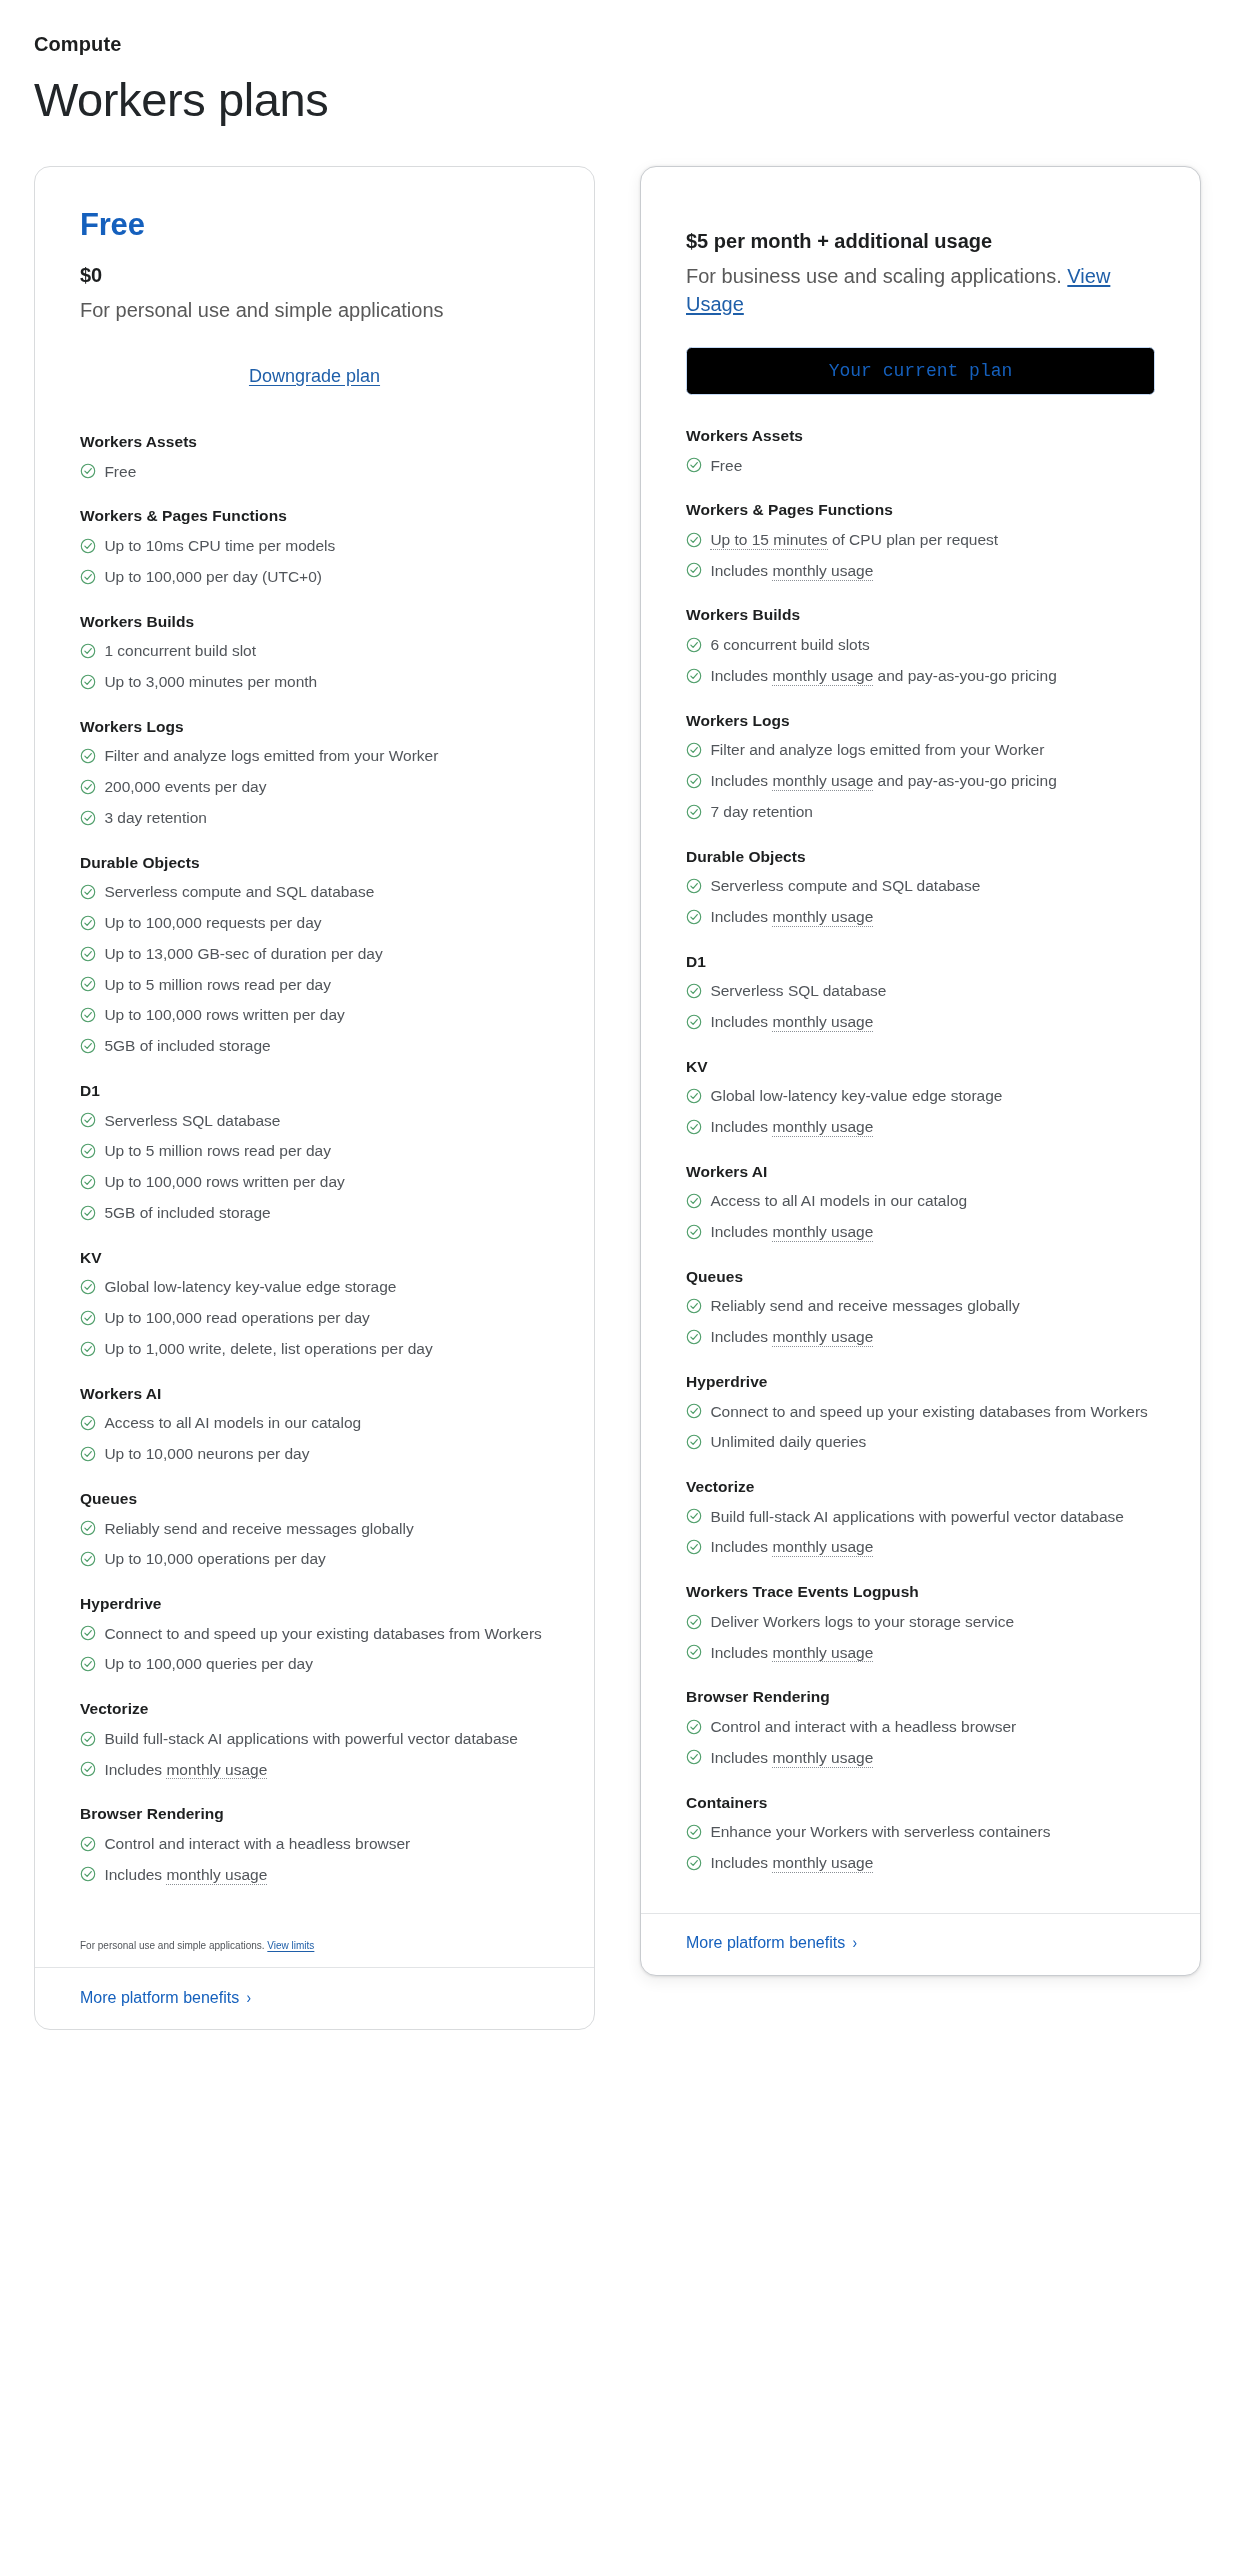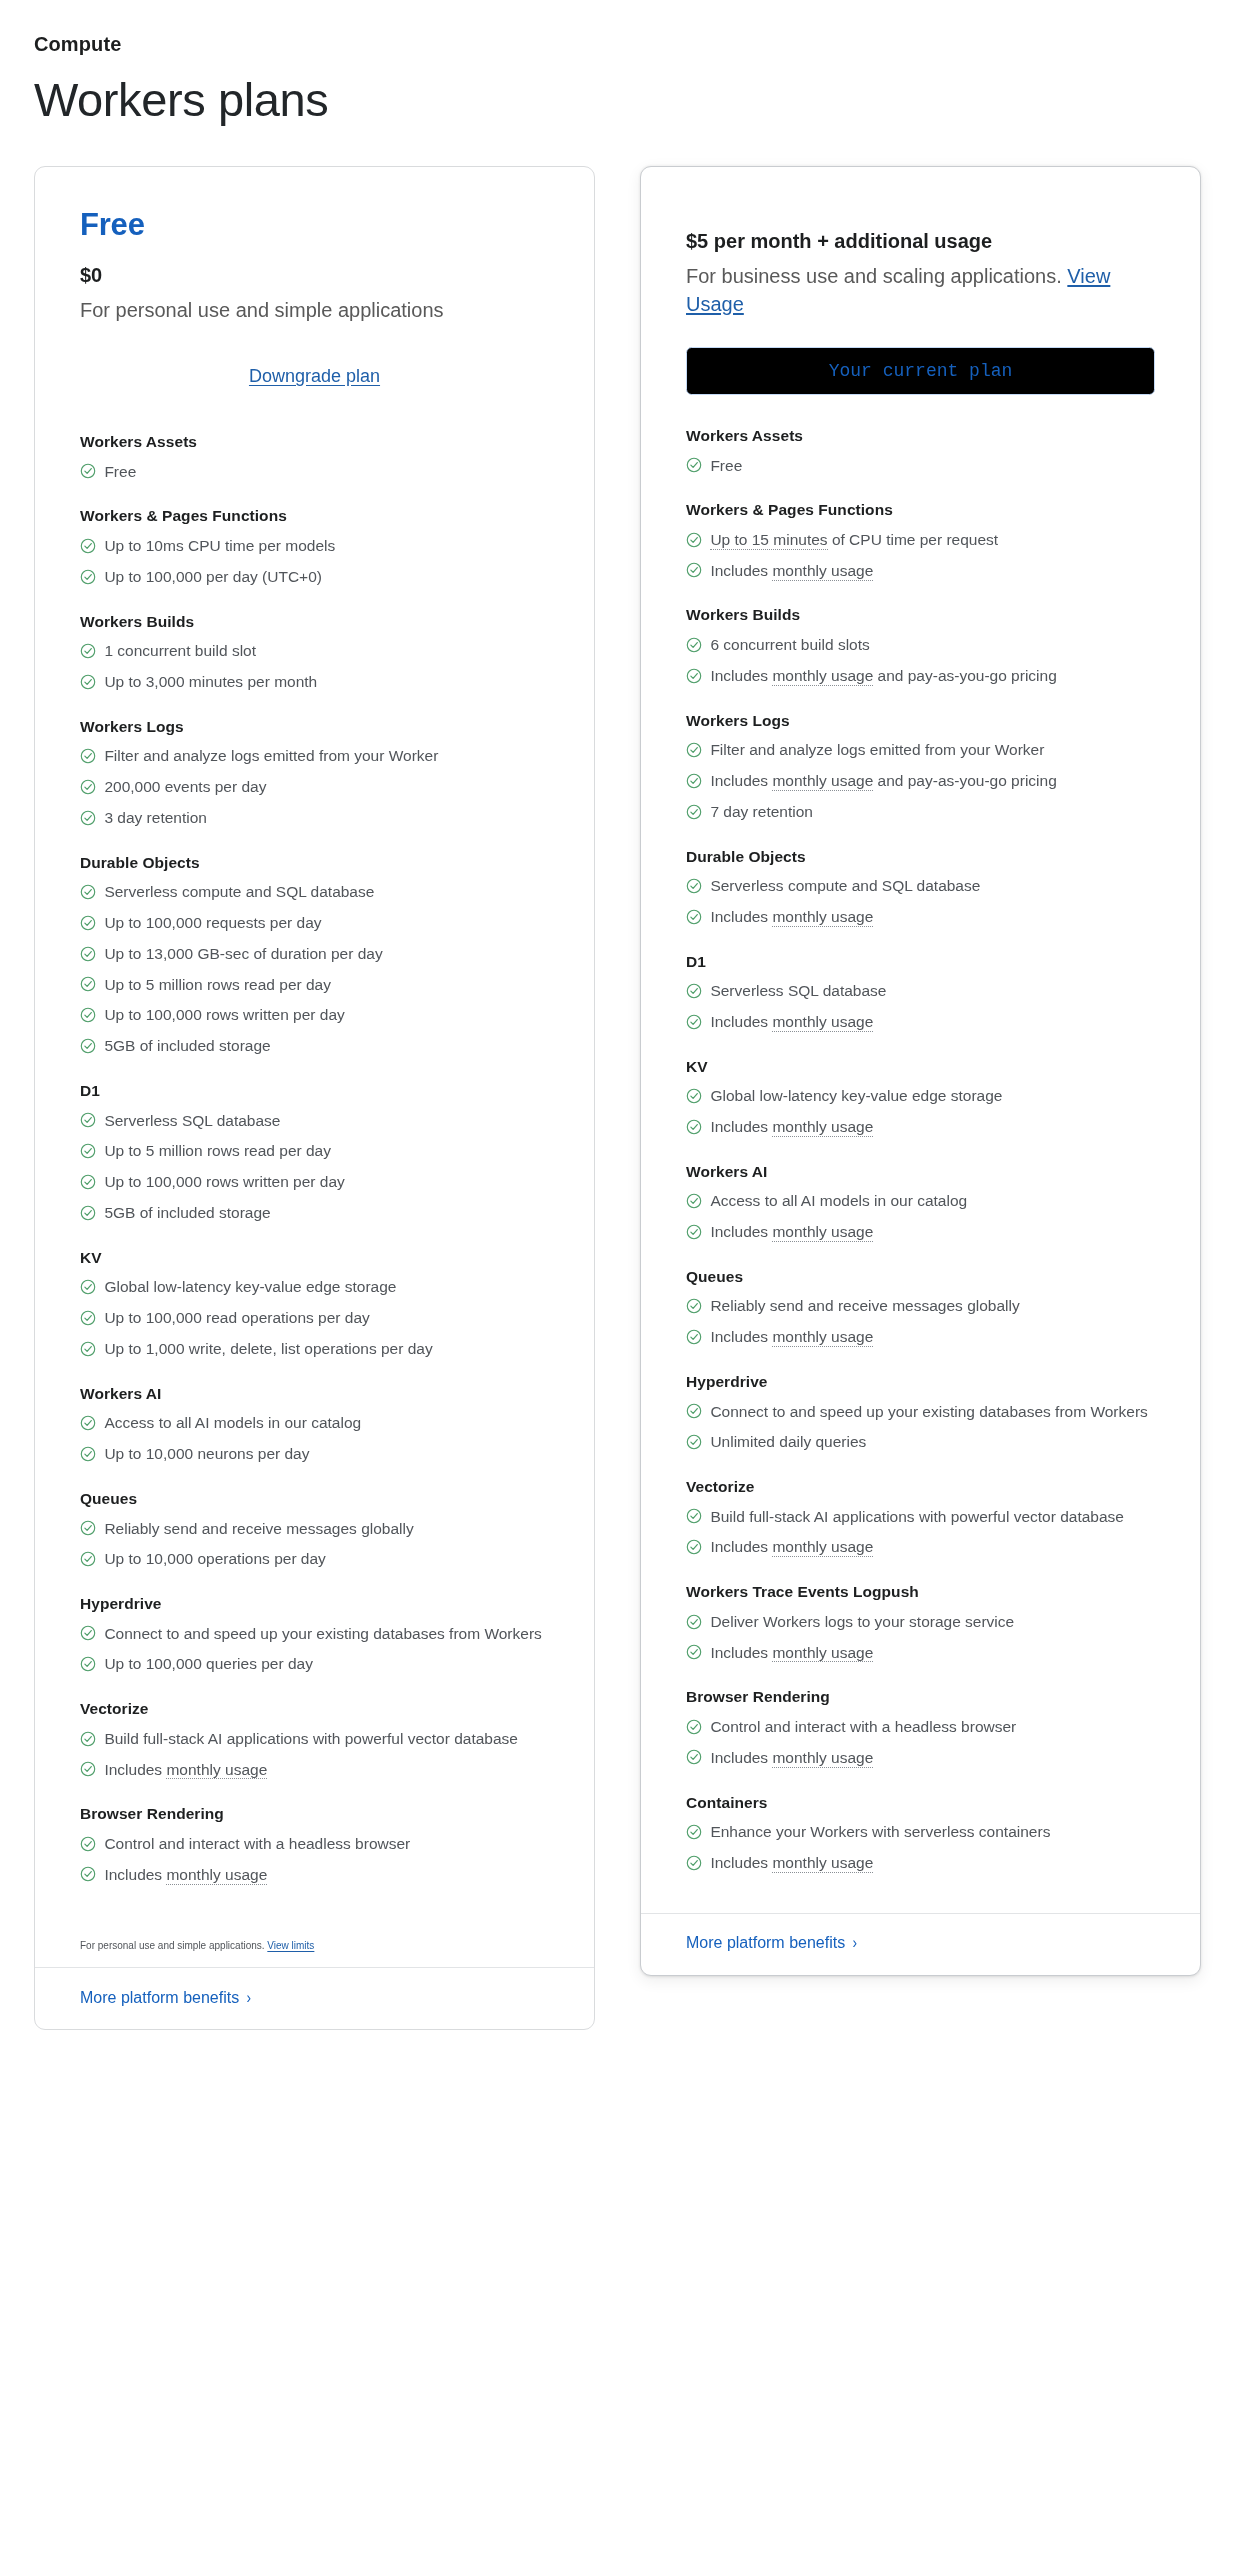--- a/index.html
+++ b/index.html
@@ -32,21 +32,21 @@
   .cards {
     display: flex;
     gap: 45px;
     margin-top: 39px;
     align-items: flex-start;
   }
 
   .card {
     background: #ffffff;
     border: 0.9px solid #d9dbdd;
-    border-radius: 11px;
+    border-radius: 16px;
     flex: 1 1 0;
     display: flex;
     flex-direction: column;
     min-width: 0;
     justify-content: center;
   }
   .card.is-current {
     border-color: #c9ccd0;
     box-shadow: 0 0.9px 2.8px rgba(0,0,0,0.10), 0 4.7px 15px rgba(0,0,0,0.07);
   }
@@ -469,21 +469,21 @@
                 <span class="feature-text"><span>Free</span></span>
               </div>
             </div>
             <div class="feature-group">
               <div class="group-title">Workers &amp; Pages Functions</div>
               <div class="feature-item">
                 <svg viewBox="0 0 20 20" class="check">
                   <circle cx="10" cy="10" r="8.4" fill="none" stroke="#4f9e6a" stroke-width="1.4"></circle>
                   <path d="M6.1 10.2 L8.9 13.0 L14.1 6.9" fill="none" stroke="#4f9e6a" stroke-width="1.5" stroke-linecap="round" stroke-linejoin="round"></path>
                 </svg>
-                <span class="feature-text"><span class="tip">Up to 15 minutes</span><span> of CPU time per request</span></span>
+                <span class="feature-text"><span class="tip">Up to 15 minutes</span><span> of CPU plan per request</span></span>
               </div>
               <div class="feature-item">
                 <svg viewBox="0 0 20 20" class="check">
                   <circle cx="10" cy="10" r="8.4" fill="none" stroke="#4f9e6a" stroke-width="1.4"></circle>
                   <path d="M6.1 10.2 L8.9 13.0 L14.1 6.9" fill="none" stroke="#4f9e6a" stroke-width="1.5" stroke-linecap="round" stroke-linejoin="round"></path>
                 </svg>
                 <span class="feature-text"><span>Includes </span><span class="tip">monthly usage</span></span>
               </div>
             </div>
             <div class="feature-group">

